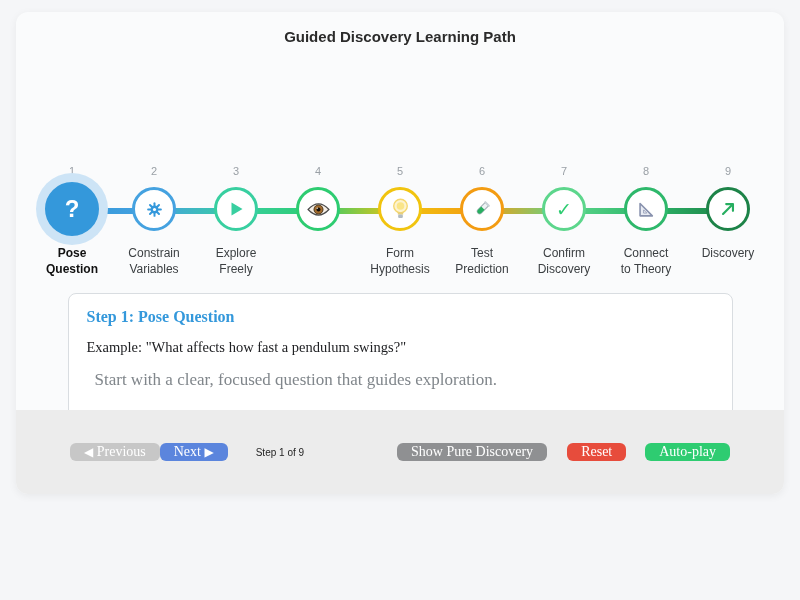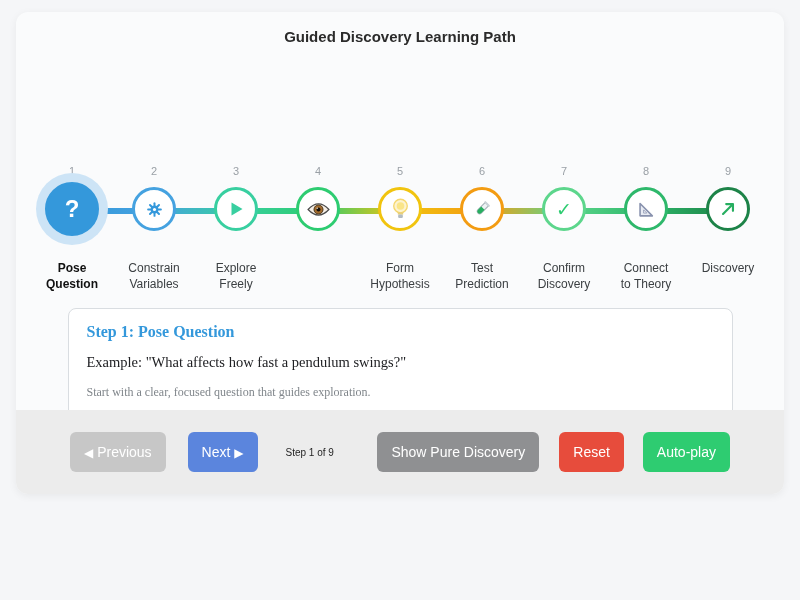--- a/index.html
+++ b/index.html
@@ -39,49 +39,49 @@
     position:relative;z-index:2;
   }
   .step.active .circle{
     width:54px;height:54px;
     box-shadow:0 0 0 9px #cde4f6;
   }
   .icon{display:flex;align-items:center;justify-content:center;line-height:1;}
   .q{color:#fff;font-size:24px;font-weight:bold;}
   .chk{color:#2ecc71;font-size:19px;font-weight:bold;}
   .label{
-    margin-top:23px;font-size:12px;line-height:1.3;color:#3c4043;
+    margin-top:8px;font-size:12px;line-height:1.3;color:#3c4043;
     white-space:pre-line;
   }
   .step.active .label{font-weight:bold;color:#111;}
   
   .detail{
     width:665px;box-sizing:border-box;
     margin:16px auto 0;
     background:#fff;border:1px solid #d9dde1;border-radius:8px;
     padding:14px 18px 22px;
     font-family:Liberation Serif, serif;
   }
   .detail-title{margin:0 0 13px;font-size:16px;font-weight:bold;}
   .detail-example{margin:0 0 14px;font-size:14.5px;color:#202124;}
-  .detail-desc{margin:0;font-size:12px;color:#80868b;}
+  .detail-desc{margin:8px;font-size:17px;color:#80868b;}
   
   .controls{
     position:absolute;left:0;right:0;bottom:0;height:84px;
     background:#ececec;border-radius:0 0 12px 12px;
     display:flex;align-items:center;
     padding:0 54px;box-sizing:border-box;
   }
   .btn{
-    height:40px;border:none;border-radius:6px;
+    height:18px;border:none;border-radius:6px;
     color:#fff;font-size:14px;padding:0 14px;
-    font-family:Liberation Sans, sans-serif;cursor:pointer;white-space:nowrap;
+    font-family:Liberation Serif, serif;cursor:pointer;white-space:nowrap;
   }
   .btn .glyph{font-size:12px;}
-  .btn-next{margin-left:22px;}
+  .btn-next{}
   .counter{margin-left:28px;font-size:10px;color:#1f1f1f;}
   .btn-pure{margin-left:auto;}
   .btn-autoplay{margin-left:19px;}
   .btn-reset{margin-left:20px;}
 </style>
 </head>
 <body>
 
 <div class="card">
 

